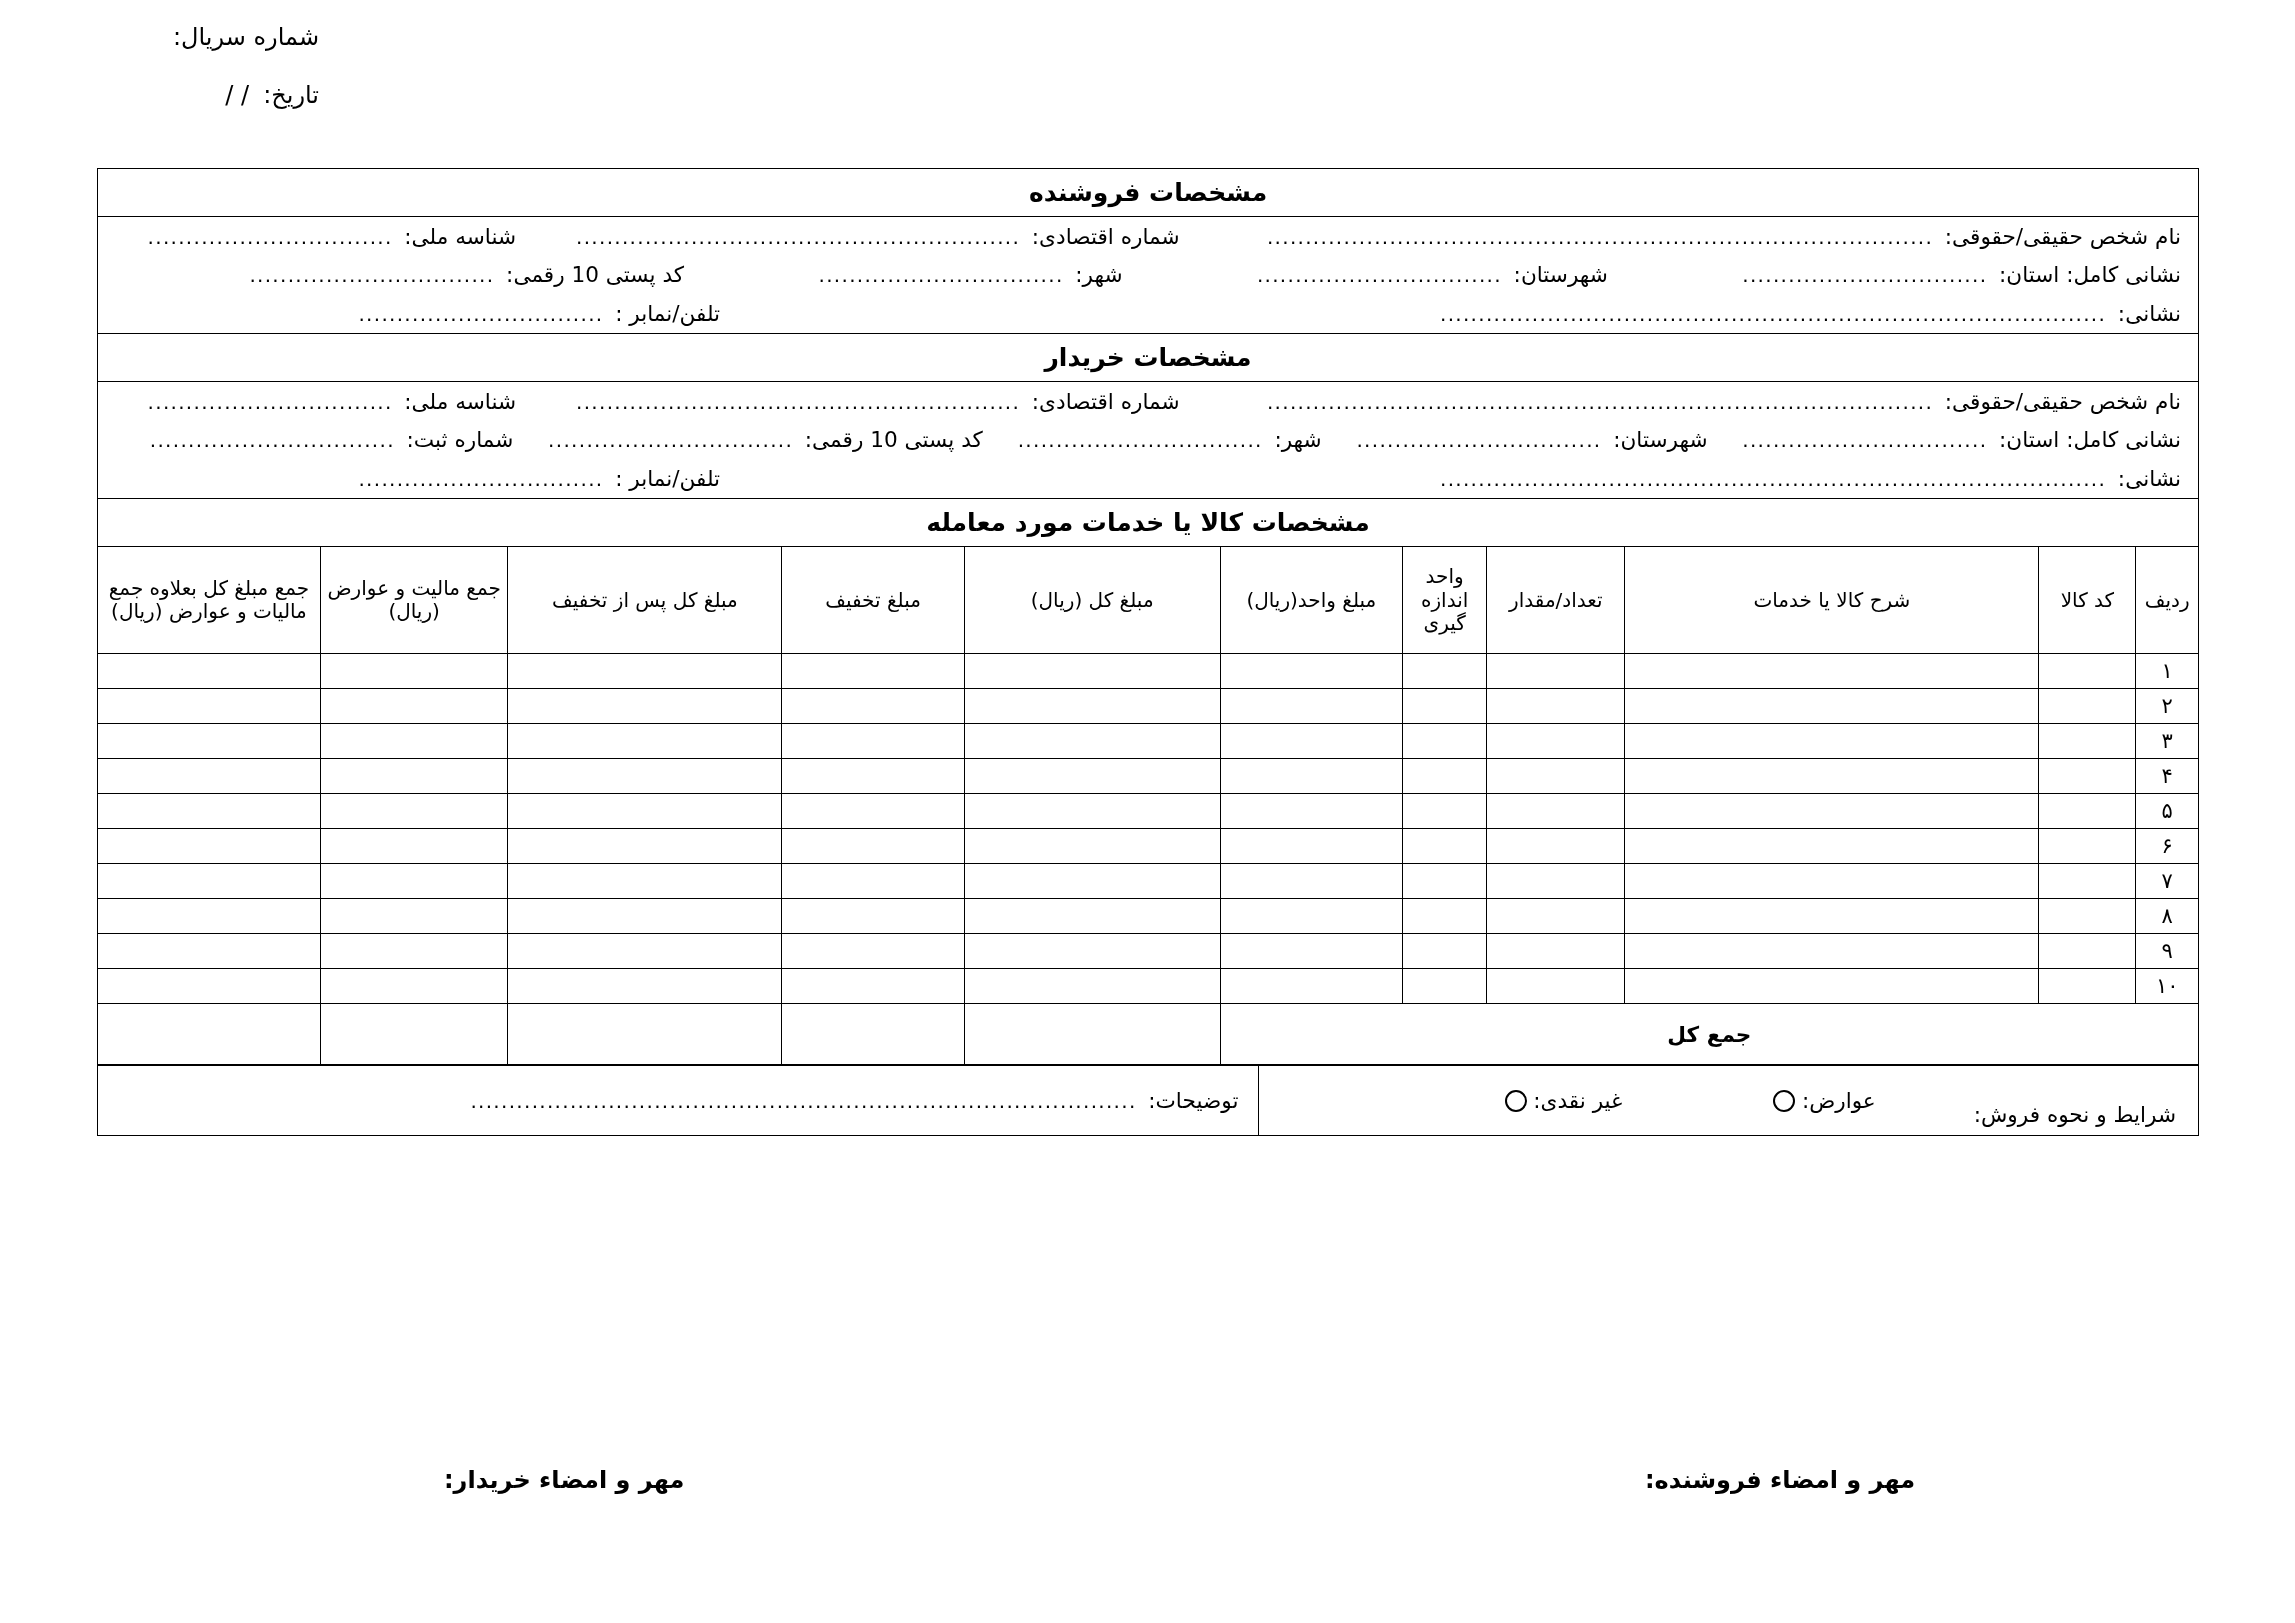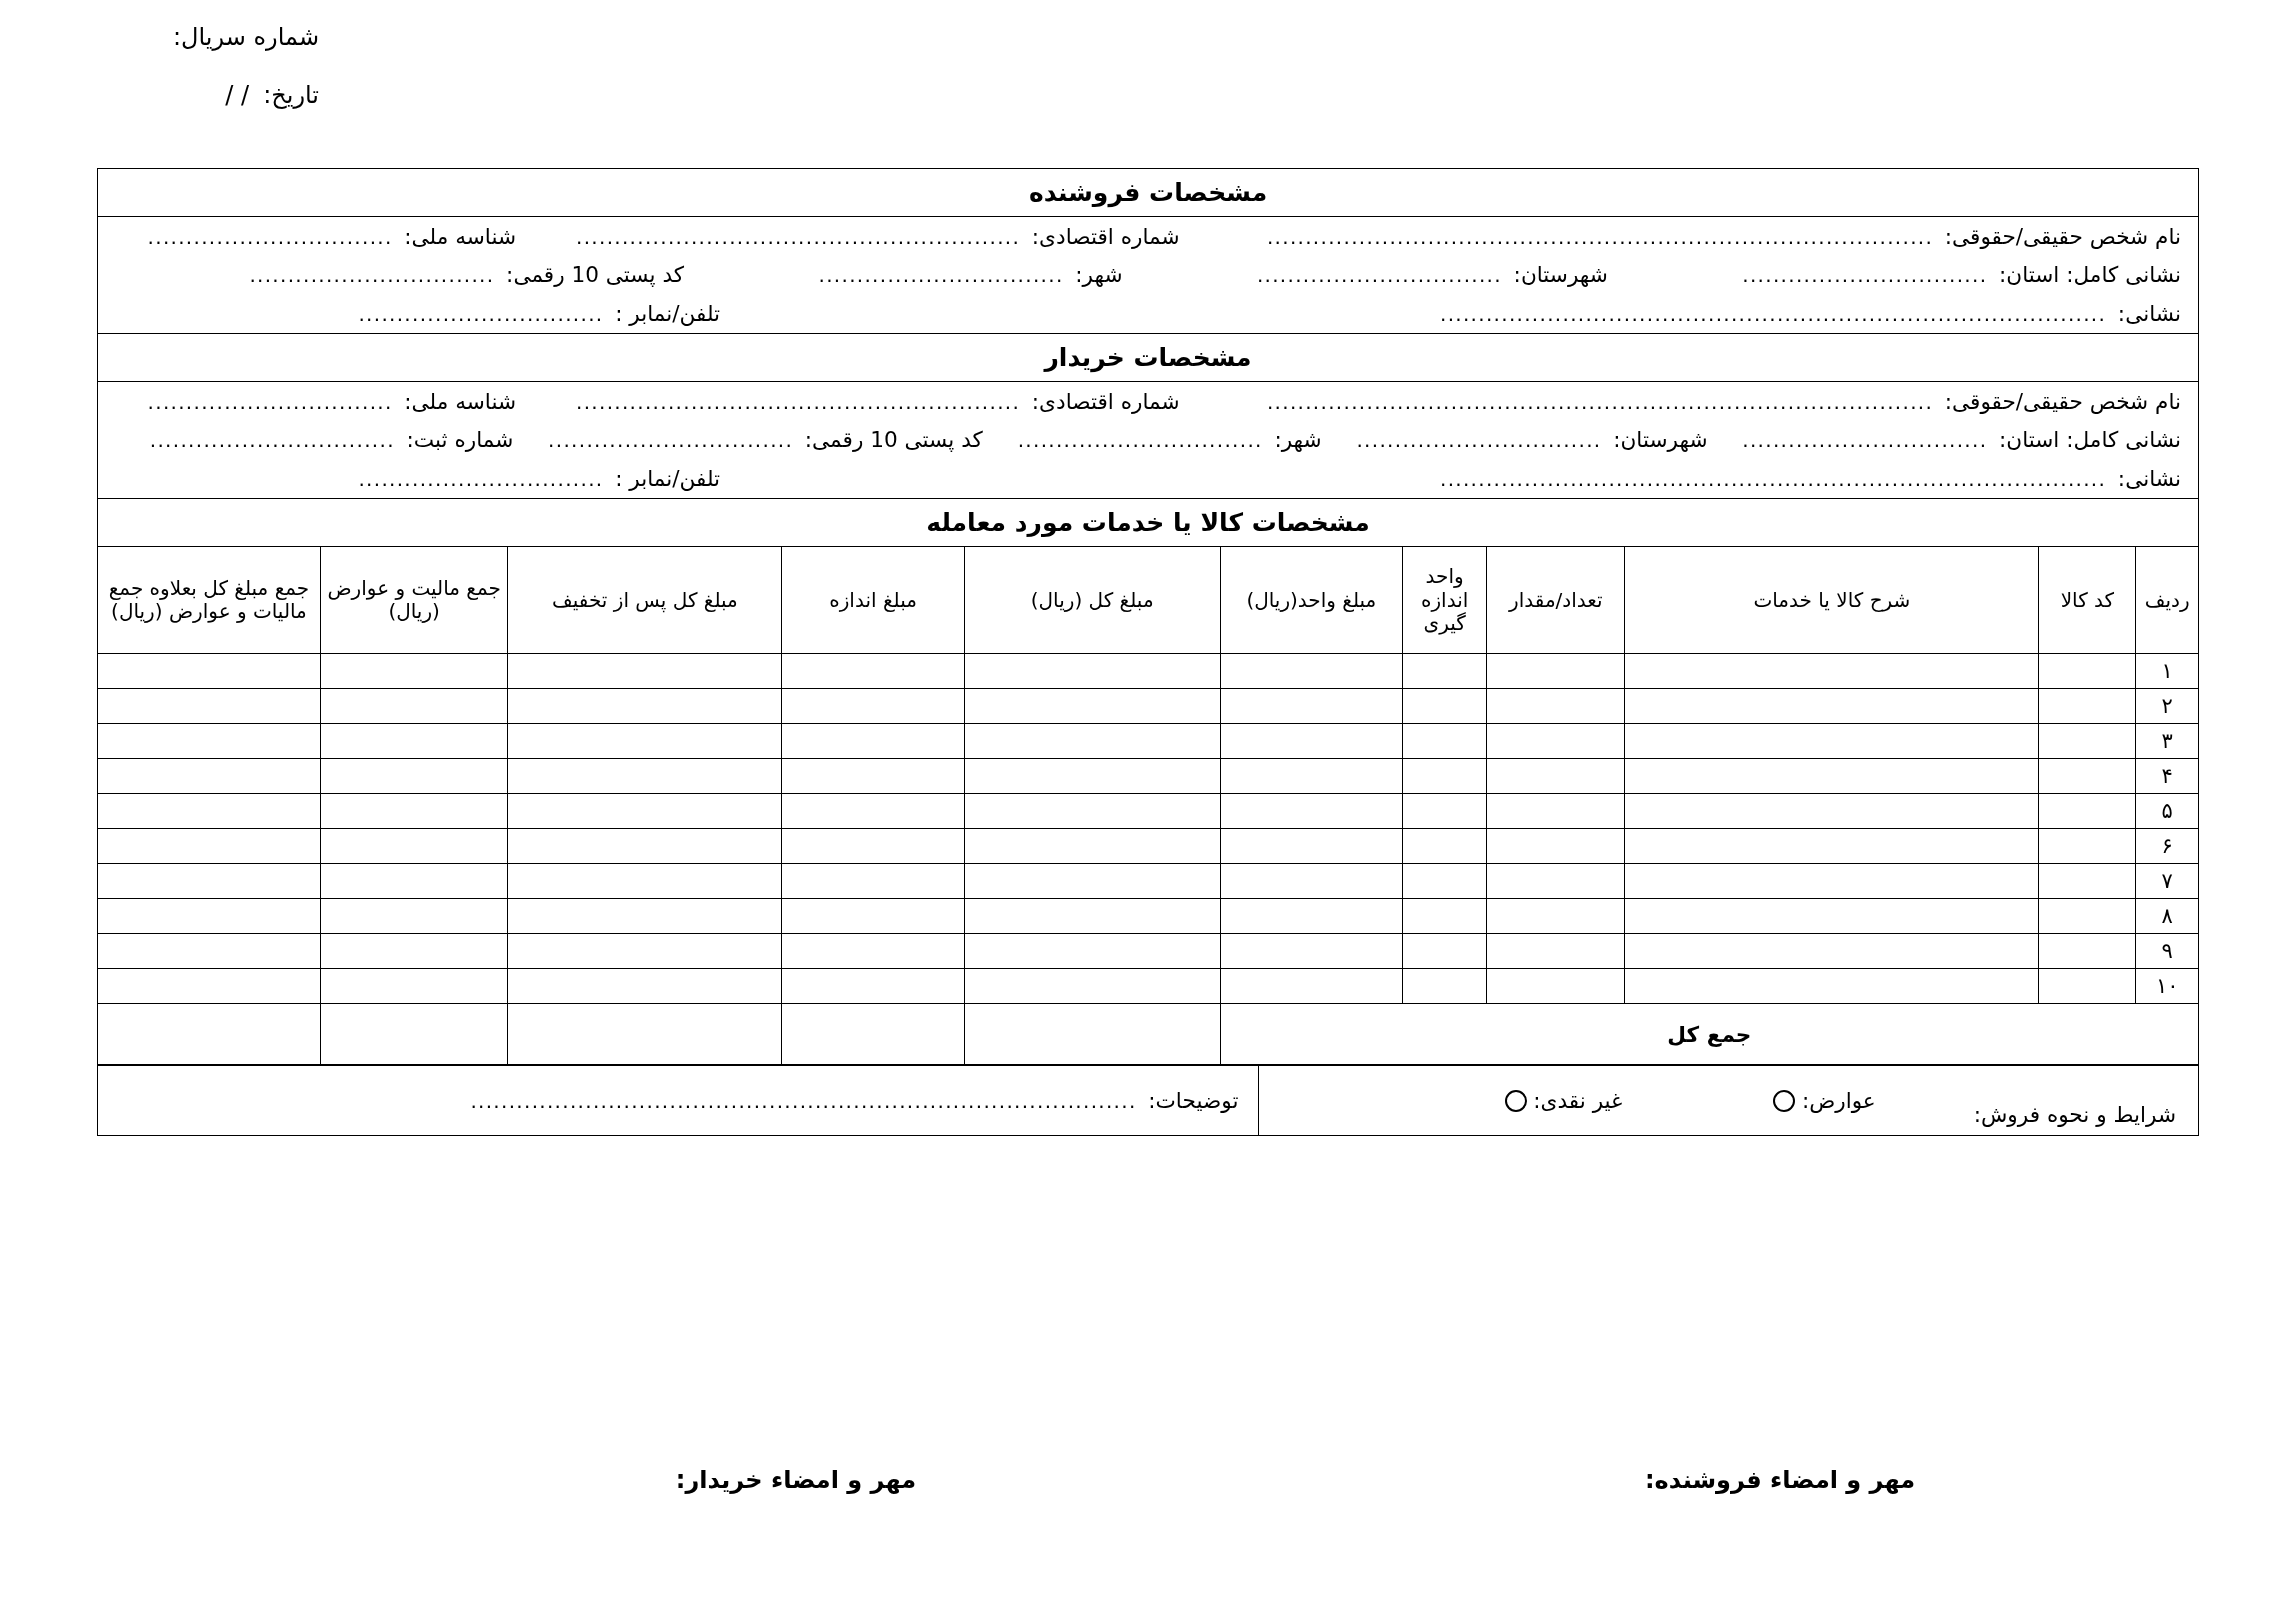--- a/index.html
+++ b/index.html
@@ -194,21 +194,21 @@
     font-weight: bold;
   }
   .sign-seller {
     flex: 0 0 50%;
     text-align: left;
     padding-left: 497px;
     box-sizing: border-box;
   }
   .sign-buyer {
     flex: 0 0 50%;
-    text-align: center;
+    text-align: left;
     padding-left: 347px;
     box-sizing: border-box;
   }
 </style>
 </head>
 <body>
 
 <div class="page">
 
   <div class="top-meta">
@@ -300,21 +300,21 @@
       </colgroup>
       <thead>
         <tr>
           <th>ردیف</th>
           <th>کد کالا</th>
           <th>شرح کالا یا خدمات</th>
           <th>تعداد/مقدار</th>
           <th>واحد اندازه گیری</th>
           <th>مبلغ واحد(ریال)</th>
           <th>مبلغ کل (ریال)</th>
-          <th>مبلغ اندازه</th>
+          <th>مبلغ تخفیف</th>
           <th>مبلغ کل پس از تخفیف</th>
           <th>جمع مالیت و عوارض (ریال)</th>
           <th>جمع مبلغ کل بعلاوه جمع مالیات و عوارض (ریال)</th>
         </tr>
       </thead>
       <tbody>
         <tr>
           <td class="num">۱</td>
           <td class="cell"></td>
           <td class="cell"></td>

